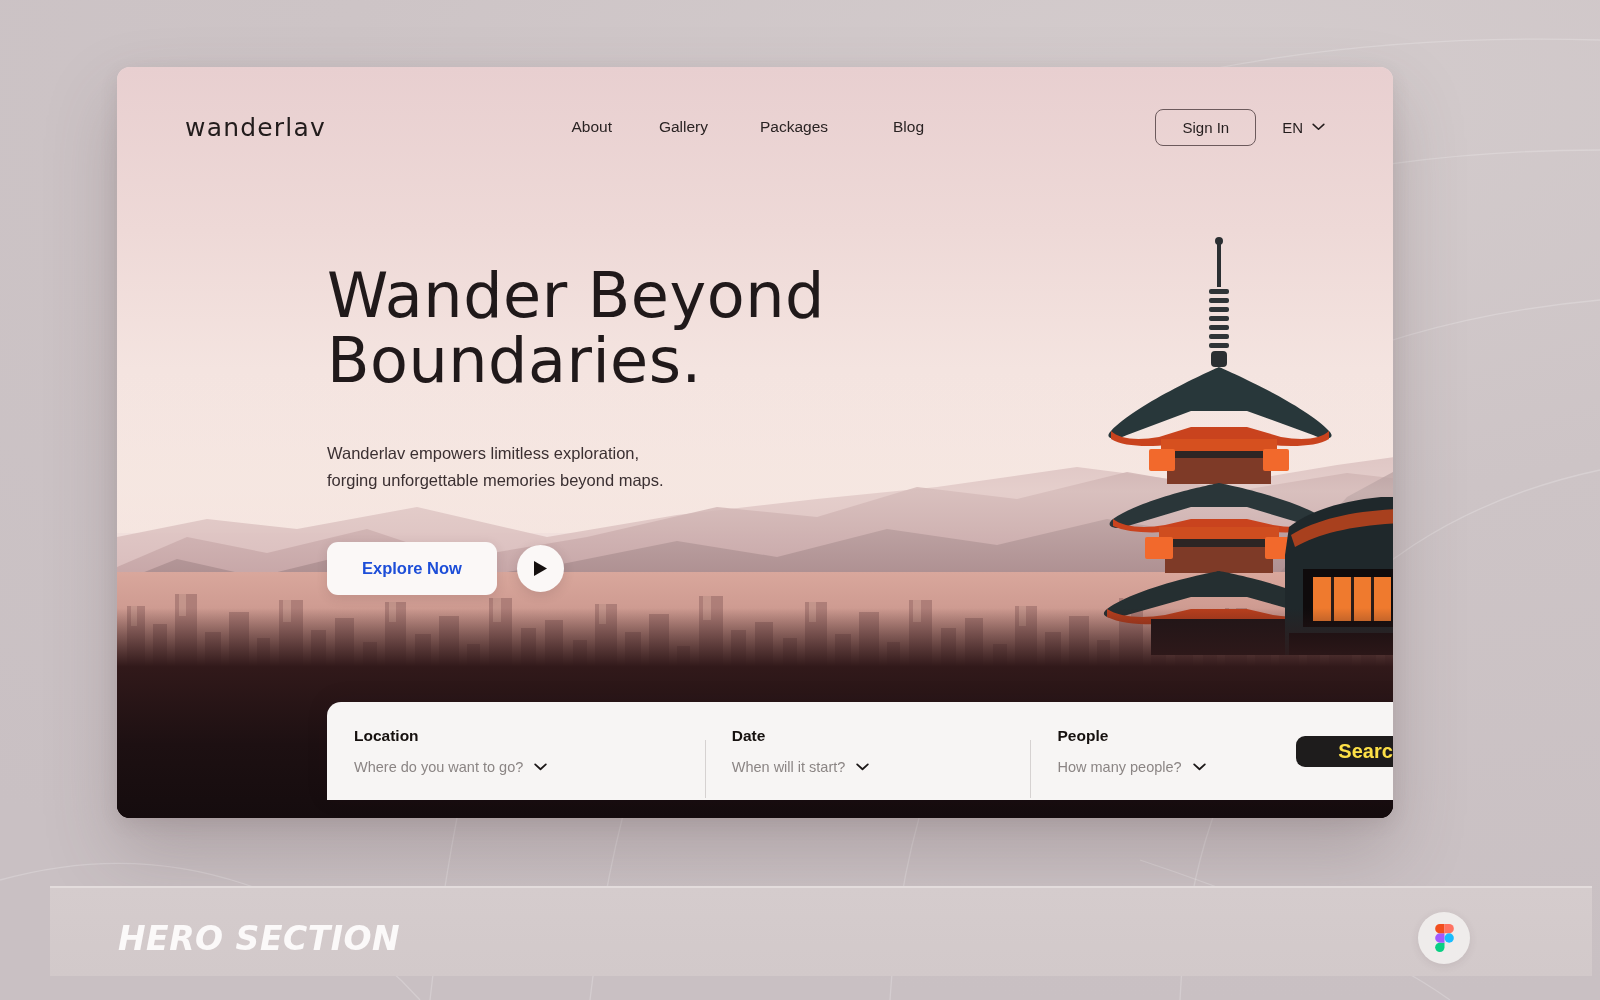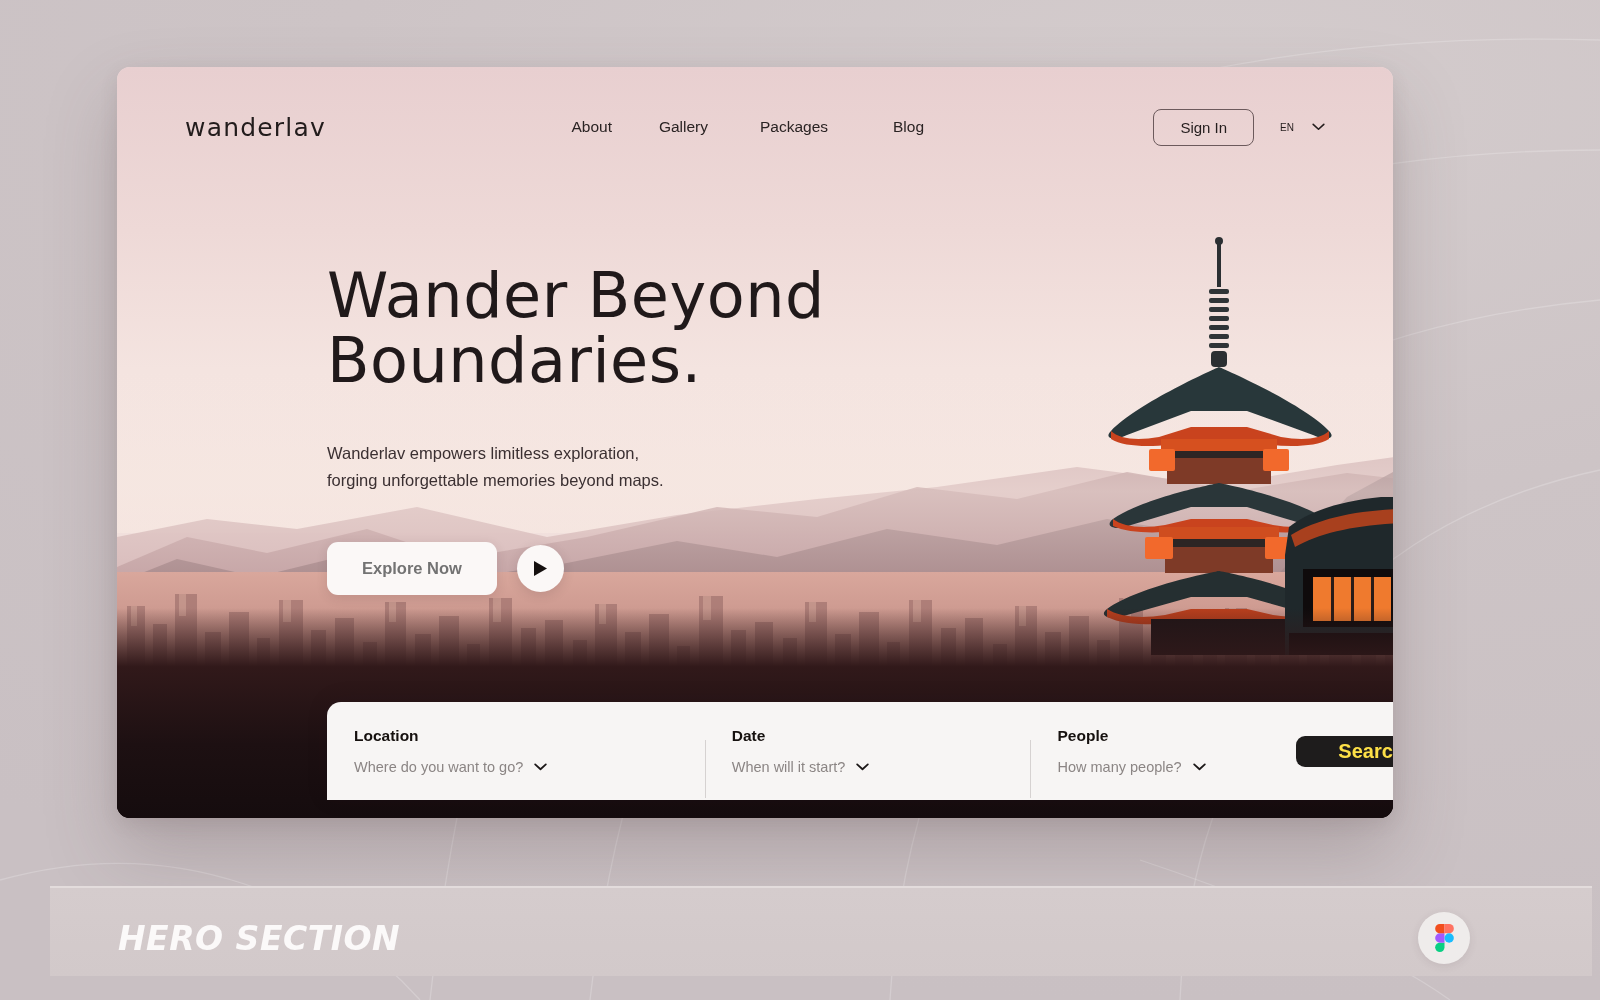--- a/index.html
+++ b/index.html
@@ -69,41 +69,41 @@
     color:#2a2323; text-decoration:none; font-size:15.5px;
     padding:6px 0; width:96px; text-align:right; display:block;
   }
   .nav-links a.wide{ width:120px; }
   .nav-right{ margin-left:auto; display:flex; align-items:center; gap:26px; }
   .signin{
     border:1px solid #6c5a5c; background:transparent; border-radius:8px;
     padding:9px 26px; font-size:15px; color:#241d1d; cursor:pointer;
     font-family:"Liberation Sans", sans-serif;
   }
-  .lang{ display:flex; align-items:center; gap:18px; font-size:10px; color:#241d1d; cursor:pointer;}
+  .lang{ display:flex; align-items:center; gap:9px; font-size:15px; color:#241d1d; cursor:pointer;}
   .chev{ width:13px; height:8px; display:inline-block; }
 
   
   .hero-copy{ position:absolute; left:210px; top:196px; z-index:5; }
   h1.headline{
     font-family:"DejaVu Sans", sans-serif;
     font-weight:400;
     font-size:62px; line-height:1.05; color:#20191a;
     letter-spacing:.5px;
     white-space:pre-line;
   }
   .sub{
     margin-top:47px;
     font-size:16.5px; line-height:1.6; color:#3b3032;
     white-space:pre-line;
   }
   .cta-row{ margin-top:49px; display:flex; align-items:center; gap:20px; }
   .btn-explore{
     background:#fbf8f7; border:none; border-radius:11px;
-    padding:17px 35px; font-size:16.5px; font-weight:700; color:#737373;
+    padding:17px 35px; font-size:16.5px; font-weight:700; color:#1d4ed8;
     cursor:pointer; box-shadow:0 3px 12px rgba(60,35,40,.12);
     font-family:"Liberation Sans", sans-serif;
   }
   .btn-play{
     width:47px; height:47px; border-radius:50%; background:#fbf8f7; border:none;
     display:flex; align-items:center; justify-content:center; cursor:pointer;
     box-shadow:0 3px 12px rgba(60,35,40,.14);
   }
 
   

